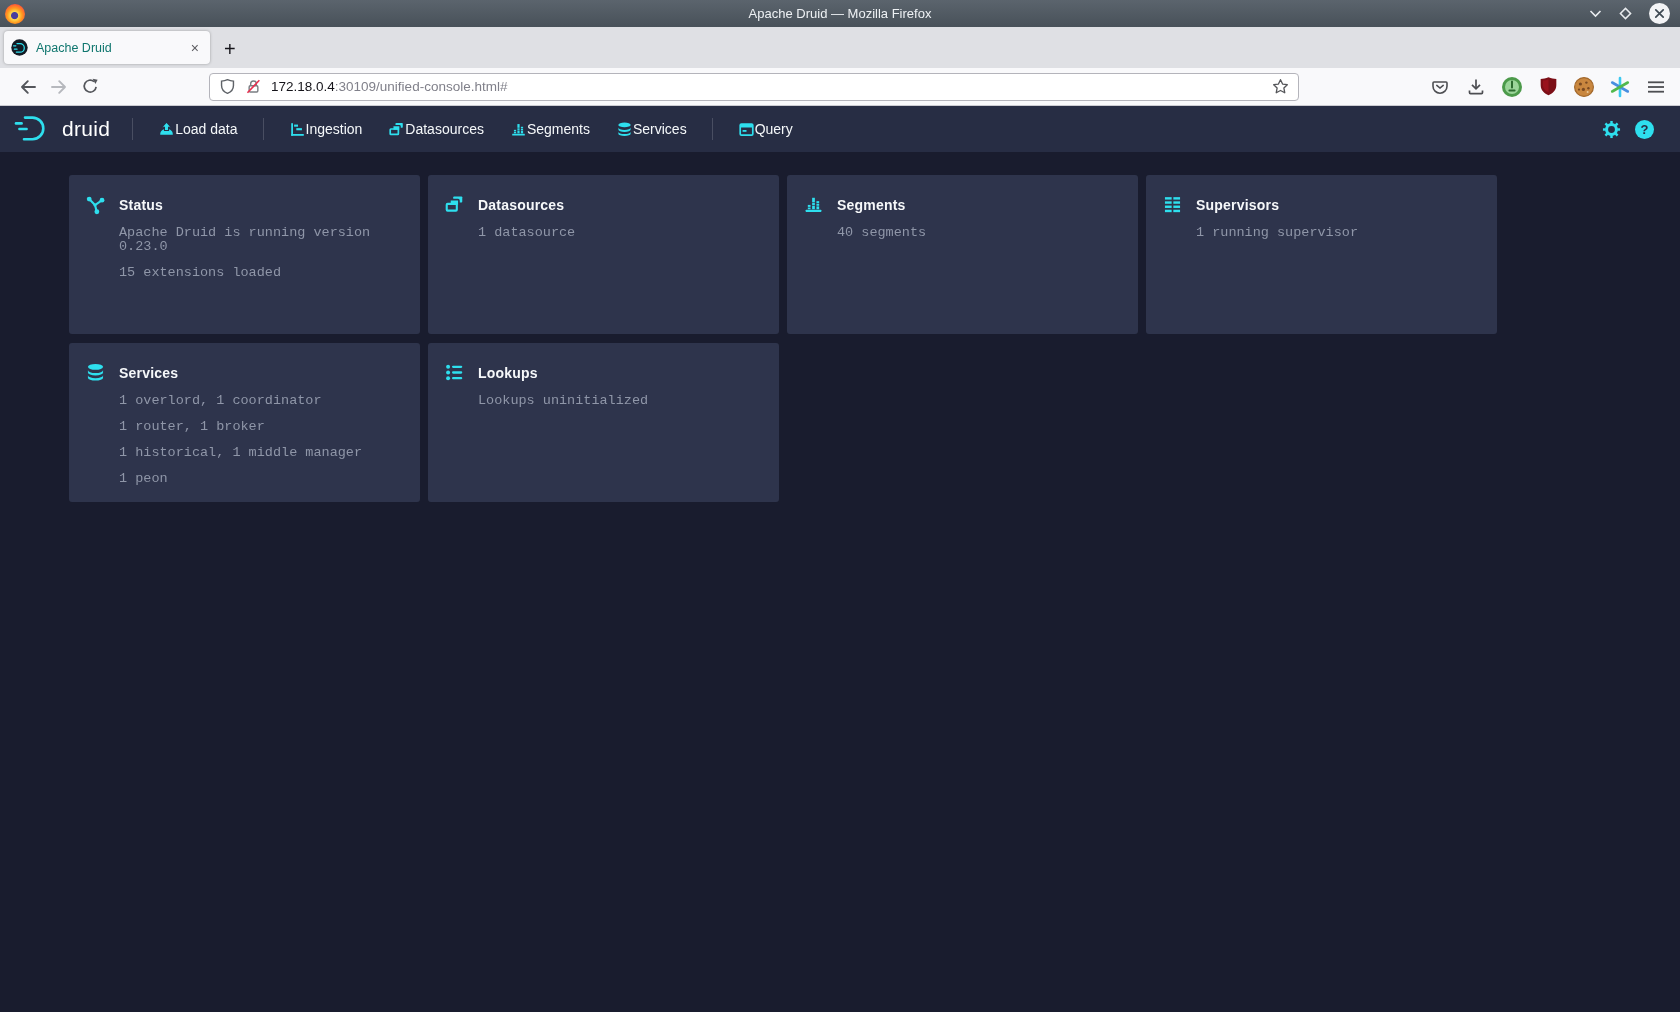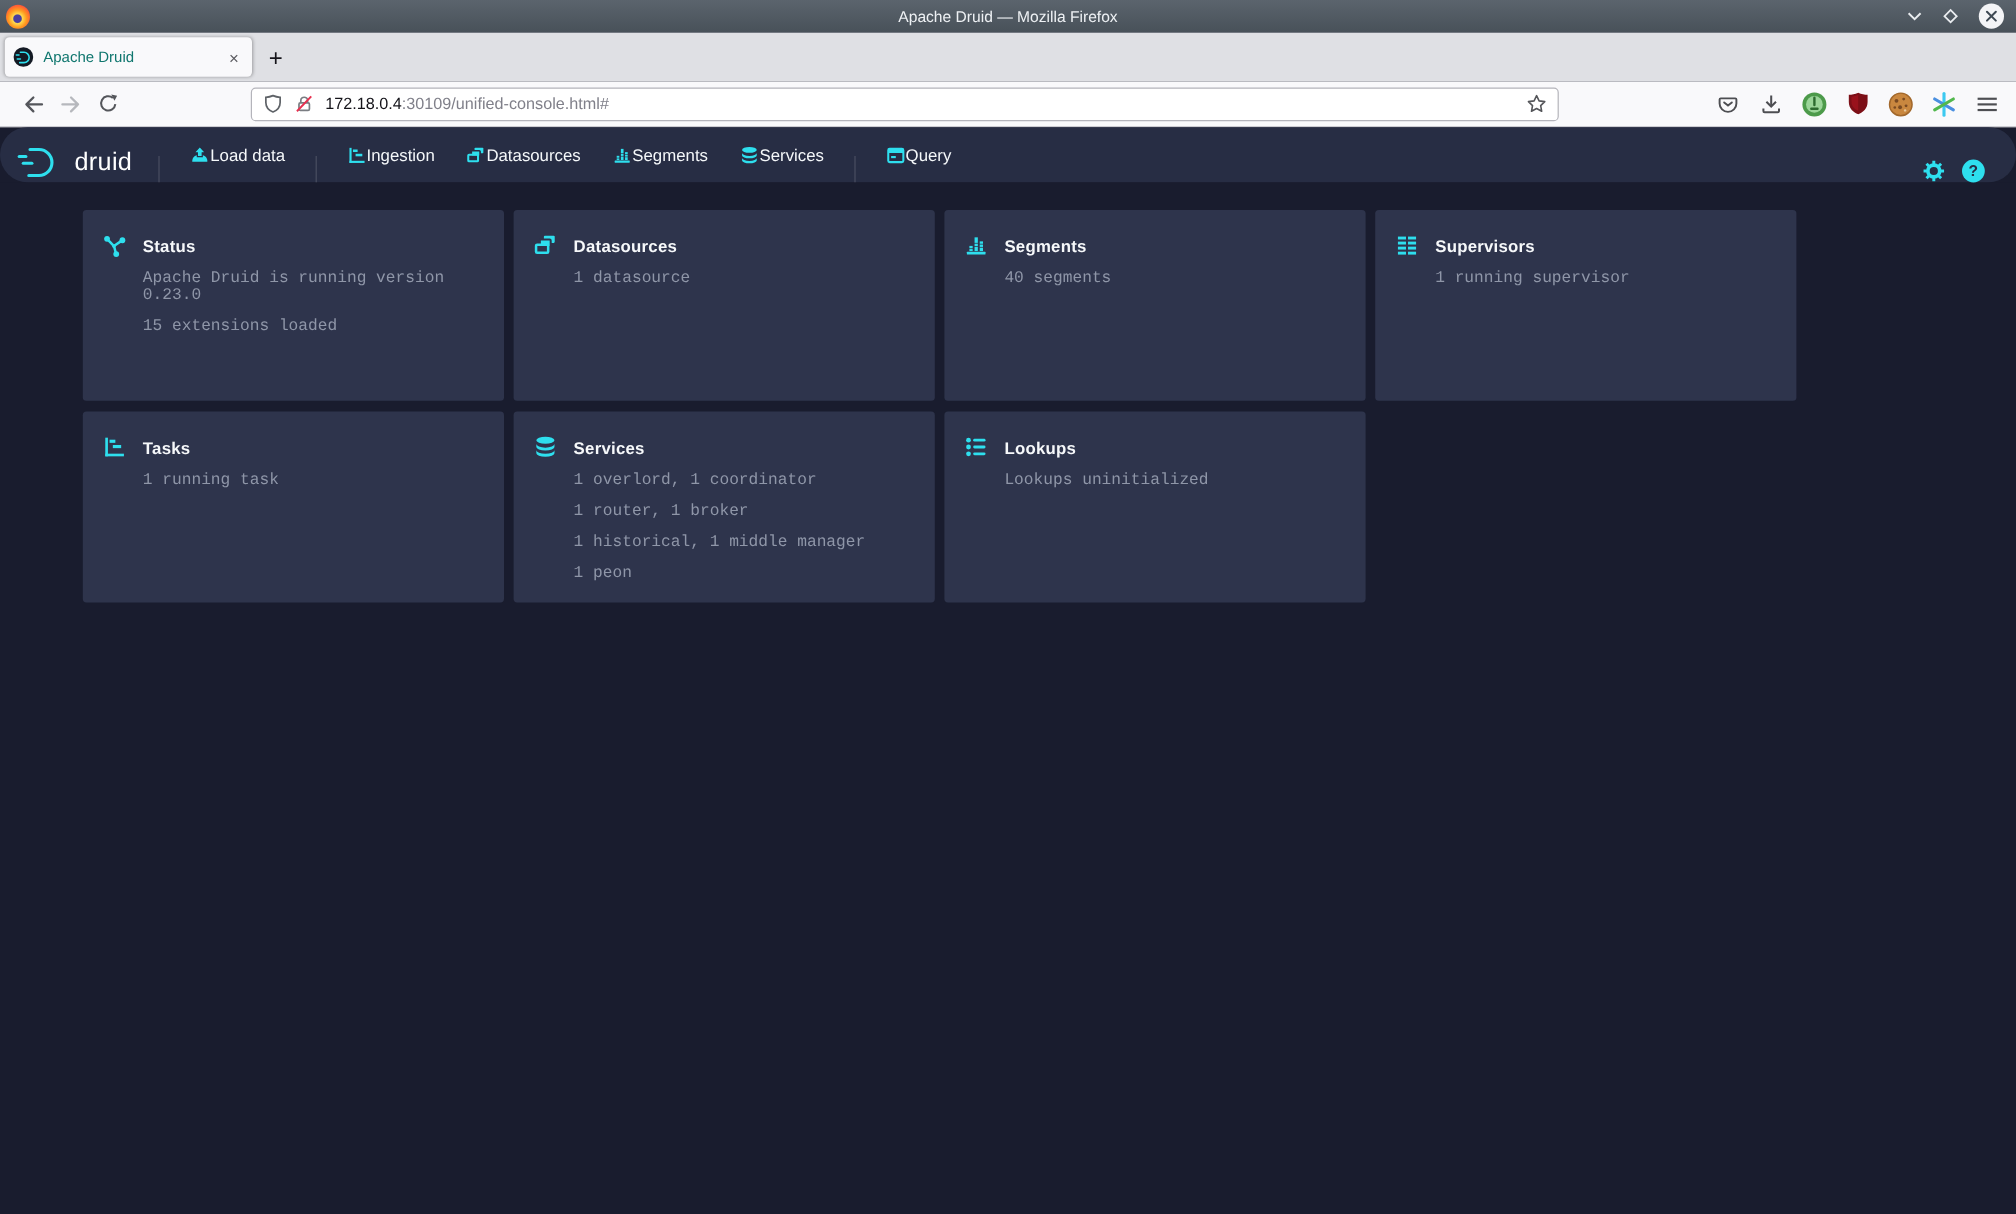--- a/index.html
+++ b/index.html
@@ -46,21 +46,21 @@
   .url-host { color:#15141a; }
   .url-rest { color:#80808a; }
   .url-star { margin-left:auto; display:flex; }
   .tb-right { margin-left:auto; display:flex; align-items:center; gap:14px;
     padding-right:13px; }
   .ext-icon { width:22px; height:22px; display:flex; align-items:center;
     justify-content:center; }
 
   
   .druid-nav { height:46px; background:var(--navbar-bg,#272d44);
-    display:flex; align-items:flex-end; color:#f5f8fa;border-radius:23px; }
+    display:flex; align-items:center; color:#f5f8fa; }
   .druid-nav svg { --icon-gap: var(--navbar-bg,#272d44); }
   .brand { display:flex; align-items:center; gap:9px; padding:0 10px 0 13px;
     color:var(--accent,#2edfee); }
   .brand-text { font-size:21px; color:#ffffff; letter-spacing:.3px; }
   .nav-divider { width:1px; height:22px; background:rgba(255,255,255,.16);
     margin:0 12px; flex:none; }
   .nav-item { display:flex; align-items:center; gap:0; font-size:14px;
     padding:0 13px; height:100%; cursor:pointer; }
   .nav-icon { width:17px; height:17px; color:var(--accent,#2edfee); flex:none; }
   .nav-right { margin-left:auto; display:flex; align-items:center; gap:14px;
@@ -406,38 +406,20 @@
               </g>
             </svg>
           </span>
         <span class="card-title">Supervisors</span>
       </div>
       <div class="card-body">
         <div class="card-line">1 running supervisor</div>
       </div>
     </div>
 
-    <div class="card">
-      <div class="card-header">
-        <span class="card-icon">
-            <svg viewBox="0 0 20 20">
-              <g fill="currentColor">
-                <rect x="2.6" y="2.6" width="2.1" height="14.8"></rect>
-                <rect x="2.6" y="15.3" width="14.8" height="2.1"></rect>
-                <rect x="6" y="4.2" width="4.6" height="2.5"></rect>
-                <rect x="8.6" y="8.4" width="6.6" height="2.5"></rect>
-              </g>
-            </svg>
-          </span>
-        <span class="card-title">Tasks</span>
-      </div>
-      <div class="card-body">
-        <div class="card-line">1 running task</div>
-      </div>
-    </div>
 
     <div class="card">
       <div class="card-header">
         <span class="card-icon">
             <svg viewBox="0 0 20 20">
               <g fill="currentColor">
                 <ellipse cx="10" cy="4.6" rx="7.2" ry="2.8"></ellipse>
                 <path d="M2.8 7.7 a7.2 2.8 0 0 0 14.4 0 v2.3 a7.2 2.8 0 0 1 -14.4 0 z"></path>
                 <path d="M2.8 12.6 a7.2 2.8 0 0 0 14.4 0 v2.3 a7.2 2.8 0 0 1 -14.4 0 z"></path>
               </g>

